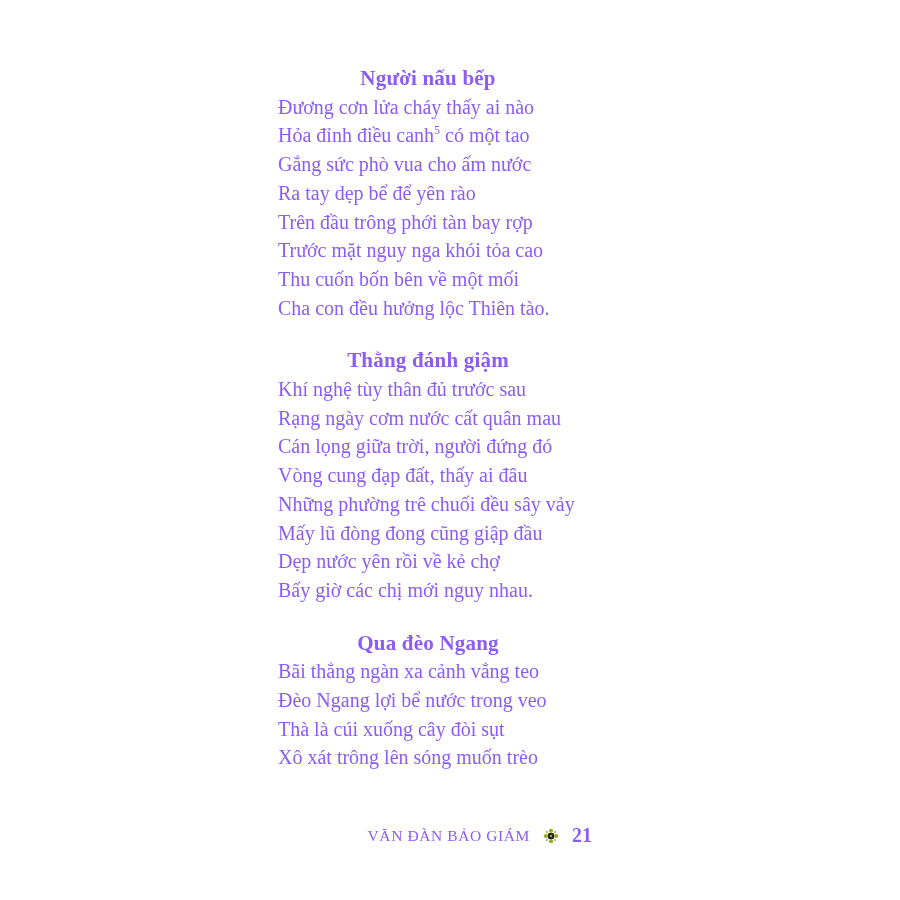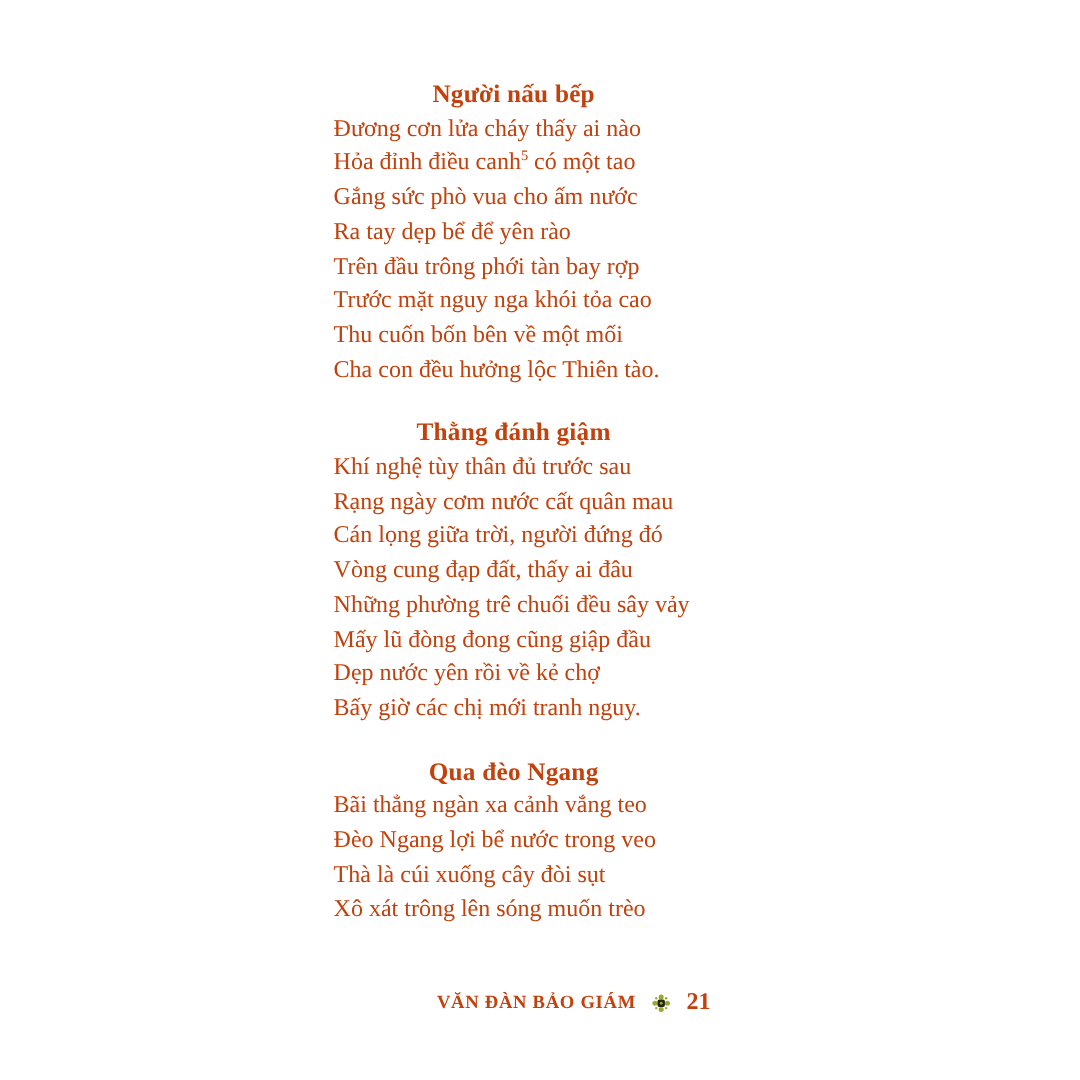--- a/index.html
+++ b/index.html
@@ -7,21 +7,21 @@
     padding: 0;
     background: #ffffff;
   }
   .page {
     position: relative;
     width: 824px;
     height: 900px;
     background: #ffffff;
     overflow: hidden;
     font-family: "Liberation Serif", serif;
-    color: #c2410c;
+    color: #8b5cf6;
   }
   .text-column {
     position: absolute;
     left: 278px;
     top: 64px;
     width: 300px;
   }
   .poem {
     margin: 0 0 24px 0;
   }
@@ -47,21 +47,21 @@
   .page-footer {
     position: absolute;
     top: 824px;
     right: 232px;
     display: flex;
     align-items: center;
     gap: 13px;
   }
   .book-title {
     font-size: 15.5px;
-    font-weight: 700;
+    font-weight: 400;
     letter-spacing: 0.6px;
     white-space: nowrap;
   }
   .page-number {
     font-size: 20px;
     font-weight: 700;
   }
   .ornament {
     display: block;
   }
@@ -87,21 +87,21 @@
 
     <section class="poem">
       <h2 class="poem-title">Thằng đánh giậm</h2>
       <p class="poem-line">Khí nghệ tùy thân đủ trước sau</p>
       <p class="poem-line">Rạng ngày cơm nước cất quân mau</p>
       <p class="poem-line">Cán lọng giữa trời, người đứng đó</p>
       <p class="poem-line">Vòng cung đạp đất, thấy ai đâu</p>
       <p class="poem-line">Những phường trê chuối đều sây vảy</p>
       <p class="poem-line">Mấy lũ đòng đong cũng giập đầu</p>
       <p class="poem-line">Dẹp nước yên rồi về kẻ chợ</p>
-      <p class="poem-line">Bấy giờ các chị mới tranh nguy.</p>
+      <p class="poem-line">Bấy giờ các chị mới nguy nhau.</p>
     </section>
 
     <section class="poem">
       <h2 class="poem-title">Qua đèo Ngang</h2>
       <p class="poem-line">Bãi thẳng ngàn xa cảnh vắng teo</p>
       <p class="poem-line">Đèo Ngang lợi bể nước trong veo</p>
       <p class="poem-line">Thà là cúi xuống cây đòi sụt</p>
       <p class="poem-line">Xô xát trông lên sóng muốn trèo</p>
     </section>
 

